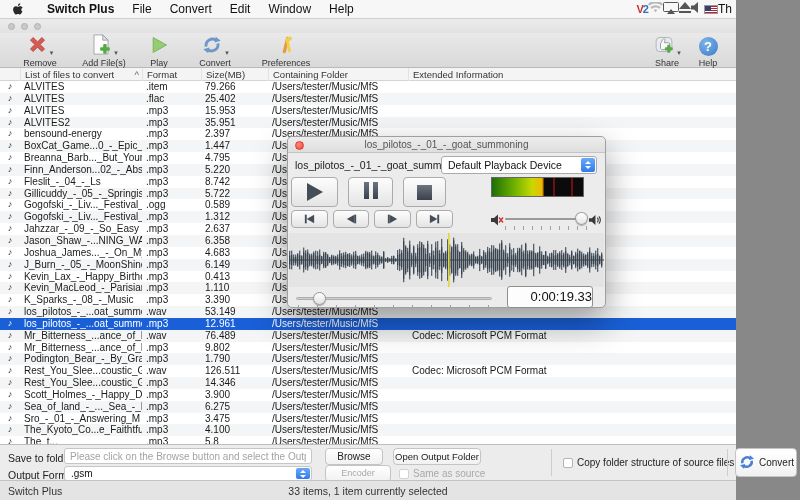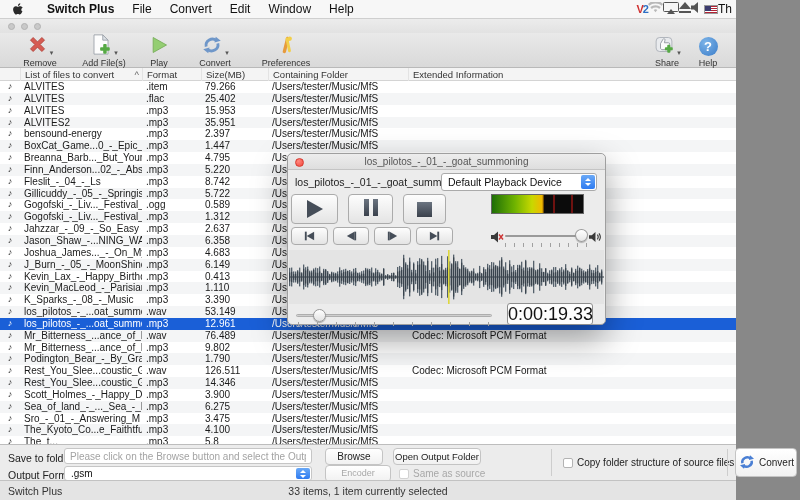--- a/index.html
+++ b/index.html
@@ -54,21 +54,21 @@
   .tbody { position:absolute; top:81px; left:0; right:0; height:363px; overflow:hidden; background:#fff; }
   .row { height:11.85px; font-size:10px; color:#1a1a1a; align-items:center; }
   .row:nth-child(even){ background:#f4f5f6; }
   .row > div { padding:0 4px; white-space:nowrap; overflow:hidden; line-height:11.85px; }
   .row .noteic { text-align:center; font-size:9px; color:#333; padding:0; }
   .row.selected { background:var(--sel,#1a5fd7); color:#fff; }
   .row.selected .noteic { color:#fff; }
 
   
   .player { position:absolute; left:287px; top:136px; width:319px; height:172px; background:#ececec;
-    border:1px solid #9f9f9f; border-radius:5px; box-shadow:0 14px 34px rgba(0,0,0,.38); z-index:20;margin-top:17px; }
+    border:1px solid #9f9f9f; border-radius:5px; box-shadow:0 14px 34px rgba(0,0,0,.38); z-index:20; }
   .ptitle { height:16px; background:linear-gradient(#ededed,#dedede); border-bottom:1px solid #c4c4c4;
     border-radius:5px 5px 0 0; text-align:center; font-size:10px; color:#555; line-height:16px; position:relative; }
   .pclose { position:absolute; left:7px; top:4px; width:9px; height:9px; border-radius:50%;
     background:radial-gradient(circle at 35% 30%,#ff8a80,#f2453a); border:0.5px solid #d83a30; }
   .ptrack { position:absolute; left:7px; top:22px; font-size:10.5px; color:#222; }
   .pselect { position:absolute; left:153px; top:19px; width:156px; height:18px; background:#fff;
     border:1px solid #aaa; border-radius:3px; font-size:10.5px; color:#111; line-height:16px; padding-left:6px; }
   .stepper { position:absolute; right:1px; top:1px; bottom:1px; width:14px; border-radius:2px;
     background:linear-gradient(#6aa9f7,#2f7bf0); display:flex; flex-direction:column; align-items:center; justify-content:center; }
   .stepper i { border:3px solid transparent; display:block; }
@@ -96,21 +96,21 @@
   .vticks,.sticks { position:absolute; height:4px;
     background:repeating-linear-gradient(to right,#a0a0a0 0 1px,transparent 1px 9px); }
   .vticks { left:14px; right:14px; top:15px; }
   .wave { position:absolute; left:1px; top:96px; width:315px; height:54px; background:#e4e4e4; }
   .seek { position:absolute; left:8px; top:155px; width:196px; height:16px; }
   .strack { position:absolute; left:0; right:0; top:5px; height:3px; background:#cfcfcf; border:1px solid #aeaeae; border-radius:2px; }
   .sthumb { position:absolute; left:17px; top:0; width:13px; height:13px; border-radius:50%;
     background:linear-gradient(#fff,#e2e2e2); border:1px solid #999; box-shadow:0 1px 1px rgba(0,0,0,.3); }
   .sticks { left:2px; right:2px; top:13px; background:repeating-linear-gradient(to right,#a0a0a0 0 1px,transparent 1px 19px); }
   .timebox { position:absolute; left:219px; top:149px; width:86px; height:22px; background:#fdfdfd;
-    border:1px solid #8e8e8e; border-radius:3px; text-align:right; font-size:18px; color:#111; line-height:20px; }
+    border:1px solid #8e8e8e; border-radius:3px; text-align:right; font-size:13px; color:#111; line-height:20px;padding-left:8px; }
 
   
   .panel { position:absolute; top:444px; left:0; right:0; height:36px; background:#ececec; border-top:1px solid #bdbdbd; font-size:10.5px; color:#222; }
   .panel .flabel { position:absolute; left:8px; }
   .r1 { top:7px; } .r2 { top:24px; }
   .field { position:absolute; left:64px; top:3px; width:248px; height:16px; border:1px solid #c6c6c6;
     border-radius:3px; background:#fff; font-size:10px; padding:0 5px; color:#222; font-family:inherit; }
   .field::placeholder { color:#a3a3a3; }
   .fselect { position:absolute; left:64px; top:21px; width:248px; height:15px; border:1px solid #c6c6c6;
     border-radius:3px; background:#fff; font-size:10px; line-height:13px; padding-left:6px; color:#111; }

